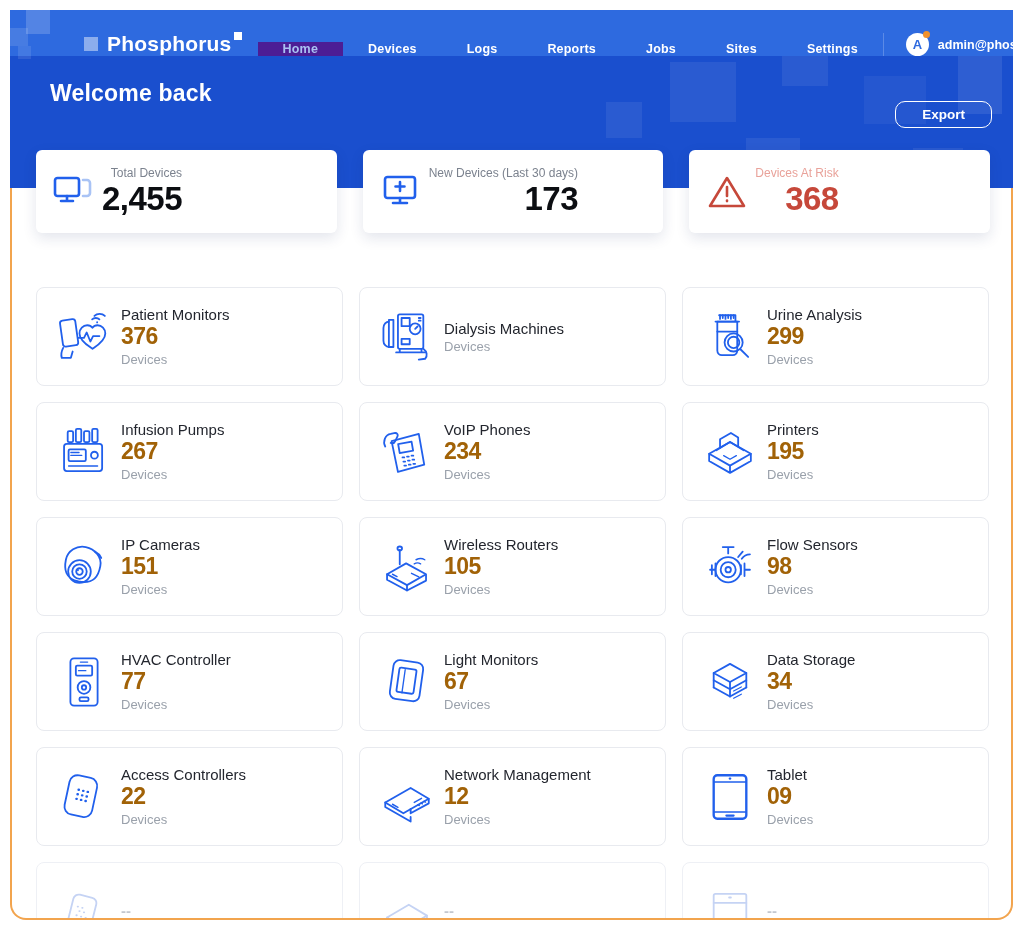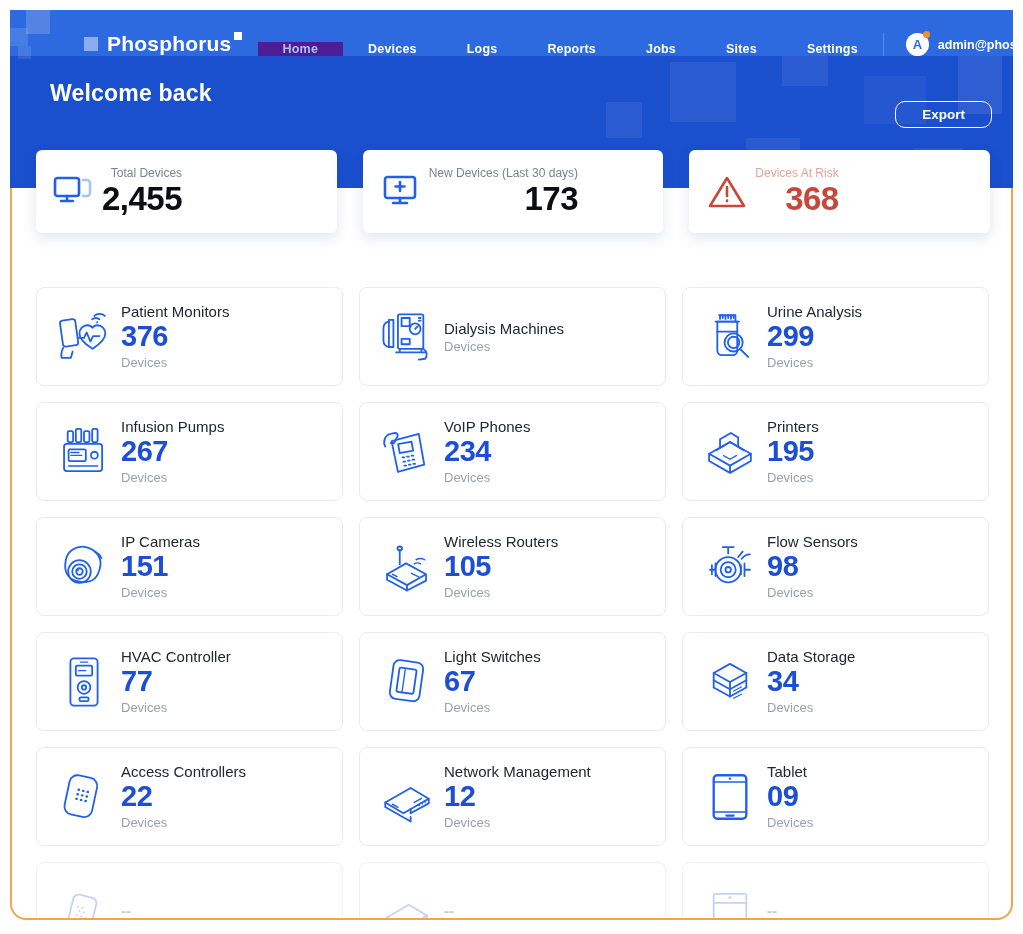--- a/index.html
+++ b/index.html
@@ -41,21 +41,21 @@
 
   
   .main { width:1003px; height:732px; background:#fff; border:2px solid #f2a44e; border-top:none; border-radius:0 0 16px 16px; padding:99px 22px 0 24px; overflow:hidden; position:relative; z-index:2; }
   .grid { display:grid; grid-template-columns:repeat(3,1fr); gap:16px; }
   .grid + .grid { margin-top:16px; }
   .cat-card { height:99px; background:#fff; border:1px solid #e8eaef; border-radius:8px; display:flex; align-items:center; padding-left:18px; cursor:pointer; }
   .cat-icon { width:58px; height:58px; flex:none; }
   .cat-icon svg { width:100%; height:100%; }
   .cat-text { margin-left:8px; }
   .cat-title { font-size:15px; font-weight:500; color:#23262e; margin-bottom:1px; }
-  .cat-value { font-size:29px; font-weight:800; color:#1d4ed8; line-height:1.1; letter-spacing:-0.5px; }
+  .cat-value { font-size:23px; font-weight:800; color:#a16207; line-height:1.1; letter-spacing:-0.5px; }
   .cat-unit { font-size:13px; color:#9aa1ab; margin-top:2px; }
   .cat-card.faded { border-color:#eef0f5; }
   .cat-card.faded .cat-title { color:#c3c7cf; font-weight:700; }
 </style>
 </head>
 <body>
 
 <div class="page">
 
   <header class="topbar">
@@ -345,21 +345,21 @@
     <span class="cat-icon"><svg viewBox="0 0 64 64">
               <g fill="none" stroke="#2160ec" stroke-width="2" stroke-linecap="round" stroke-linejoin="round">
                 <rect x="15" y="9" width="33" height="43" rx="7" transform="rotate(8 31 30)"></rect>
                 <rect x="22" y="17" width="19" height="27" rx="2" transform="rotate(8 31 30)"></rect>
               </g>
               <g fill="none" stroke="#2160ec" stroke-width="1.5" stroke-linecap="round" stroke-linejoin="round">
                 <path d="M30 18.5l-3.6 25.5"></path>
               </g>
             </svg></span>
     <span class="cat-text">
-      <div class="cat-title">Light Switches</div>
+      <div class="cat-title">Light Monitors</div>
       <div class="cat-value">67</div>
       <div class="cat-unit">Devices</div>
     </span>
   </div>
         <div class="cat-card">
     <span class="cat-icon"><svg viewBox="0 0 64 64">
               <g fill="none" stroke="#2160ec" stroke-width="2" stroke-linecap="round" stroke-linejoin="round">
                 <path d="M14 22 32 12l18 10-18 10Z"></path>
                 <path d="M14 30l18 10 18-10M14 38l18 10 18-10"></path>
                 <path d="M14 22v16M50 22v16M32 32v16"></path>

